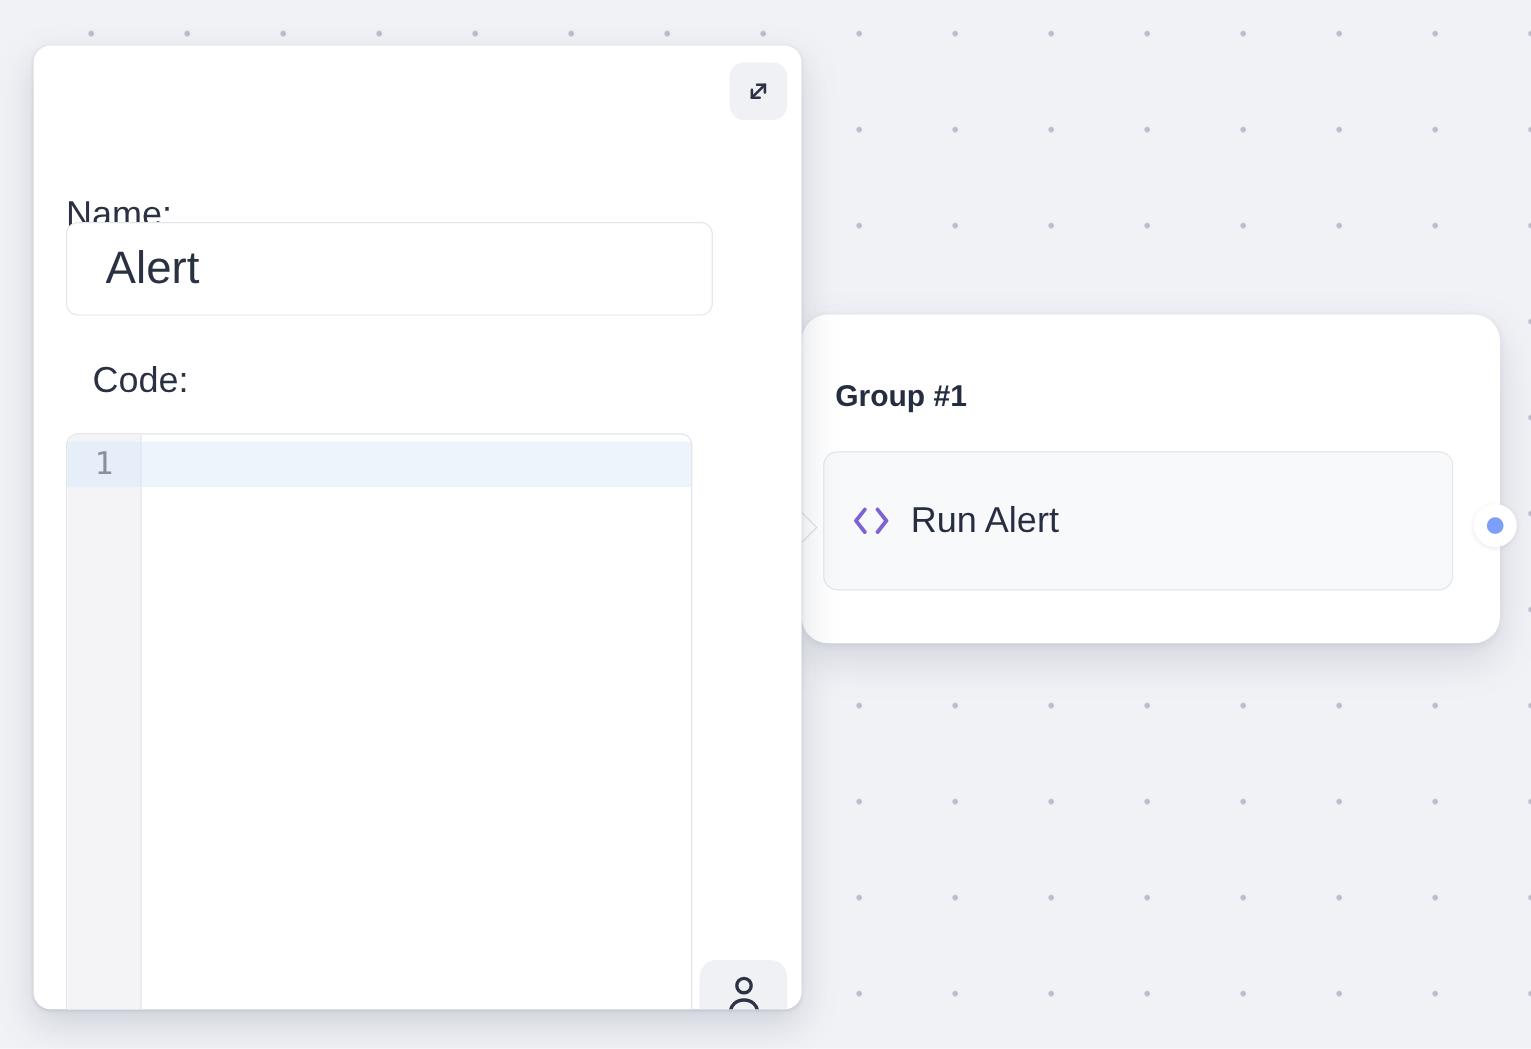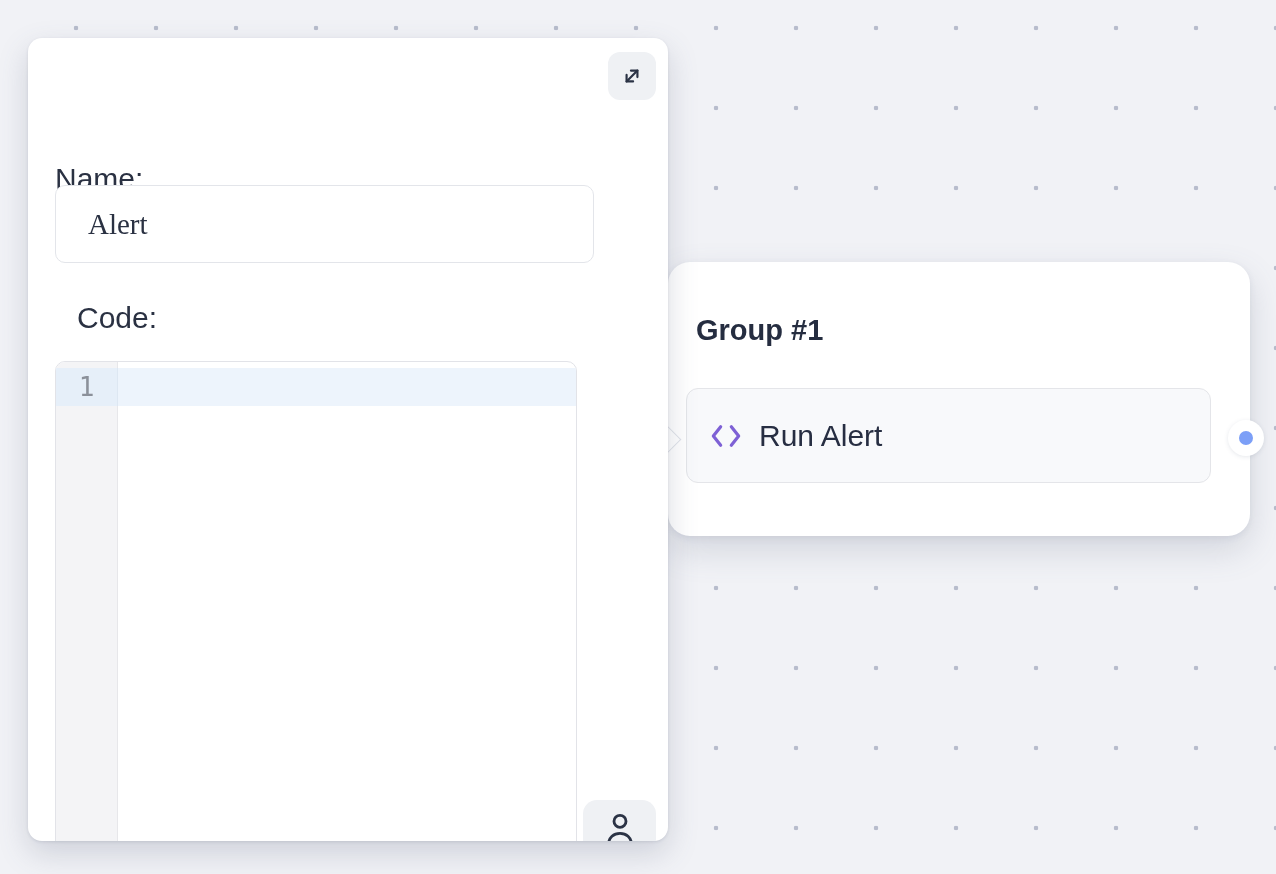--- a/index.html
+++ b/index.html
@@ -26,29 +26,29 @@
     left: 668px; top: 262px;
     width: 582px; height: 274px;
     background: #ffffff;
     border-radius: 22px;
     box-shadow: 0 2px 6px rgba(90,100,125,.10), 0 14px 34px rgba(90,100,125,.20);
     z-index: 1;
   }
   .group-title {
     position: absolute;
     left: 28px; top: 48px;
-    font-size: 29px;
+    font-size: 25px;
     font-weight: 700;
     color: #252d40;
     line-height: 40px;
   }
   .flow-node {
     position: absolute;
-    left: 18px; top: 126px;
-    width: 525px; height: 95px;
+    left: 18px; top: 114px;
+    width: 525px; height: 116px;
     background: #f8f9fb;
     border: 1px solid #e4e5e9;
     border-radius: 12px;
     display: flex;
     align-items: center;
     padding-left: 23px;
     gap: 17px;
   }
   .node-label {
     font-size: 30px;
@@ -128,22 +128,22 @@
   }
   .name-label { top: 84px; margin-top: 36px; }
   .code-label { top: 259px; margin-left: 22px; }
   .name-input {
     position: absolute;
     left: 27px; top: 147px;
     width: 539px; height: 78px;
     border: 1px solid #e3e5ea;
     border-radius: 10px;
     padding-left: 32px;
-    font-family: Liberation Serif, serif;
-    font-size: 29px;
+    font-family: Liberation Sans, sans-serif;
+    font-size: 38px;
     color: #2a3142;
     background: #ffffff;
     outline: none;
   }
 
   
   .code-editor {
     position: absolute;
     left: 27px; top: 323px;
     width: 522px; height: 500px;

